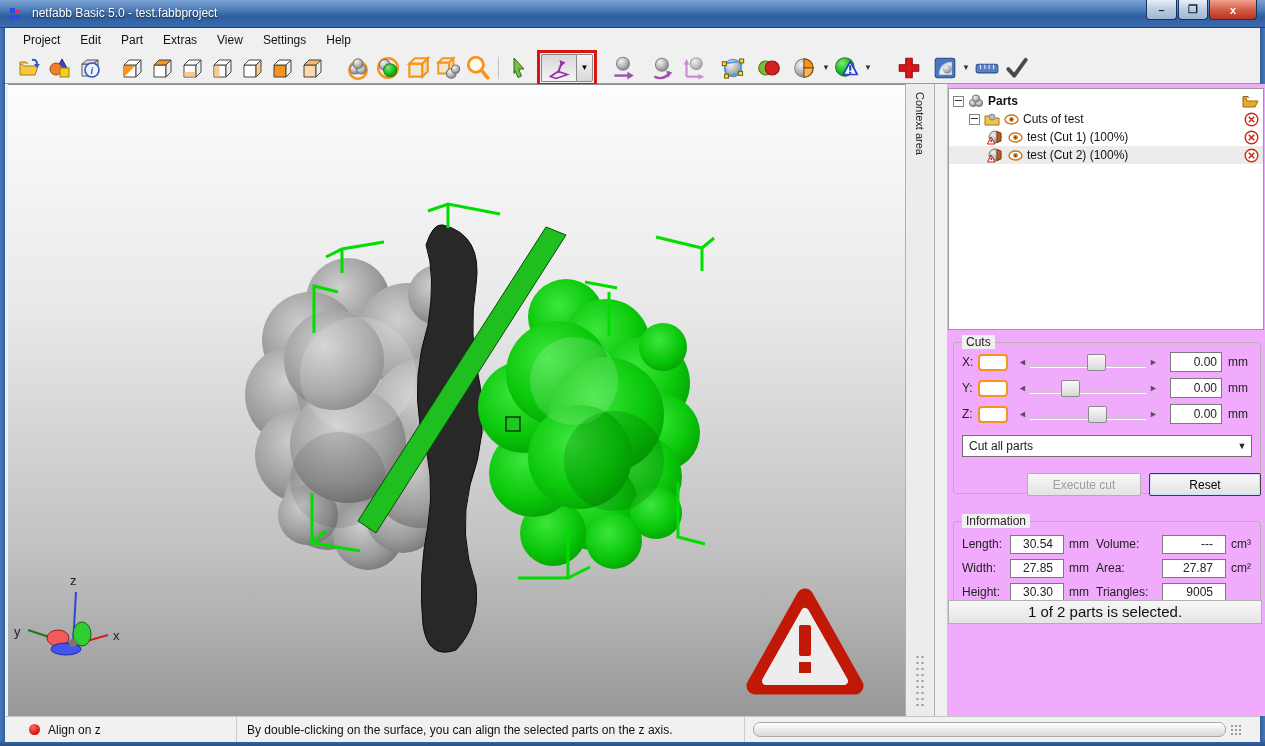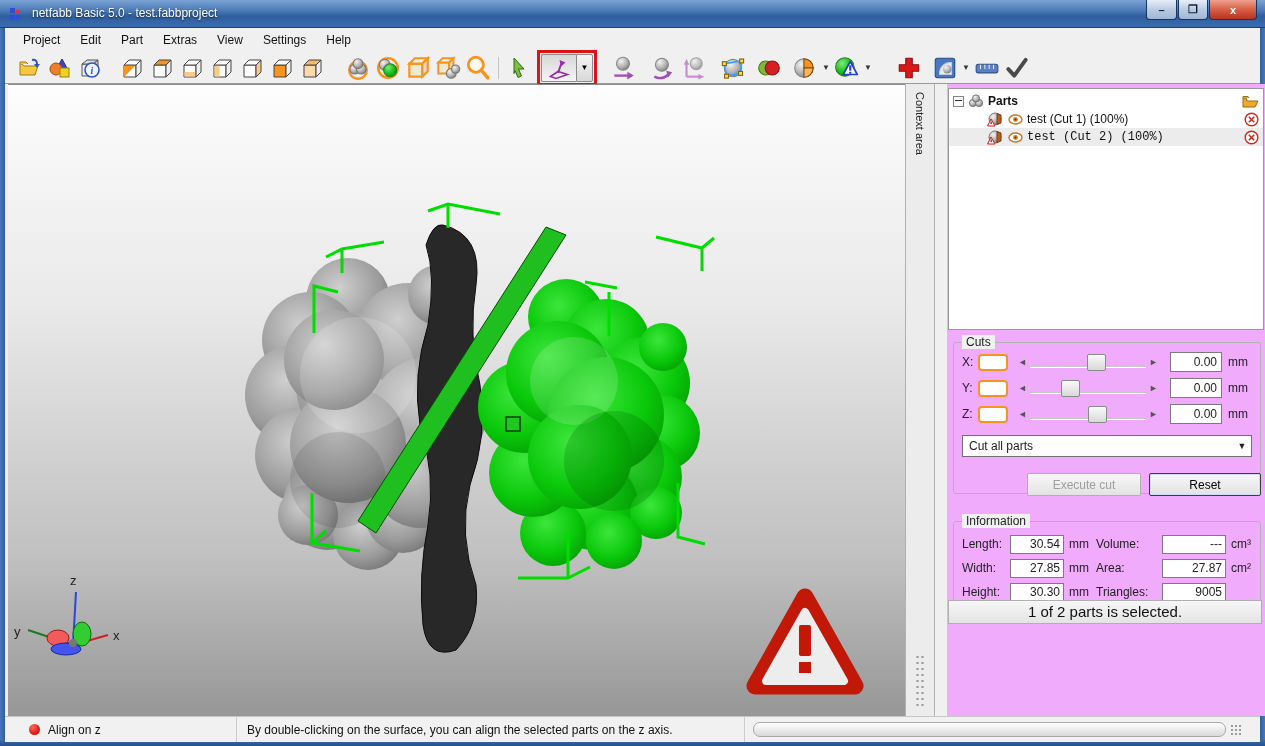--- a/index.html
+++ b/index.html
@@ -43,21 +43,21 @@
   .ctxstrip{position:absolute;left:905px;top:84px;width:30px;height:632px;background:#ececec;
     border-left:1px solid #b0b0b0;border-right:1px solid #b0b0b0;box-sizing:border-box;}
   .ctxlabel{writing-mode:vertical-rl;font-size:11px;color:#222;margin:8px 0 0 8px;}
   .ctxgrip{position:absolute;left:9px;bottom:10px;width:10px;height:52px;
     background:radial-gradient(#9a9a9a 1px,transparent 1.2px);background-size:5px 6px;}
   .rpanel{position:absolute;left:947px;top:84px;width:322px;height:632px;background:#f0abfc;}
   
   .treebox{position:absolute;left:1px;top:4px;width:316px;height:242px;background:#fff;
     border:1px solid #9a9a9a;font-size:12px;color:#111;padding-top:3px;box-sizing:border-box;overflow:hidden;}
   .trow{display:flex;align-items:center;height:18px;gap:4px;padding-left:4px;}
-  .trow.sel{background:#ececec;font-family:Liberation Mono, monospace;}
+  .trow.sel{background:#ececec;}
   .tlabel{white-space:nowrap;}
   .tbold{font-weight:bold;}
   .tfill{flex:1;}
   .ticon{flex:0 0 auto;display:block;}
   .indent1{width:12px}.indent2{width:30px}
   .expander{width:9px;height:9px;border:1px solid #848484;background:#fff;position:relative;flex:0 0 auto;}
   .expander::after{content:"";position:absolute;left:1px;right:1px;top:3px;height:1px;background:#333;}
   .trail{margin-right:4px;}
   
   .grp{position:absolute;left:6px;right:8px;border:1px solid #b2b2b2;border-radius:3px;
@@ -78,21 +78,21 @@
   .cutdrop{margin-top:8px;height:20px;border:1px solid #707070;background:#fff;display:flex;align-items:center;}
   .cutdrop .txt{flex:1;padding-left:6px;font-size:12px;}
   .cutdrop .caret{width:18px;font-size:9px;color:#222;text-align:center;}
   .btnrow{display:flex;justify-content:flex-end;gap:8px;margin-top:9px;}
   .pbtn{height:21px;border:1px solid #b0b0b0;border-radius:2px;background:linear-gradient(#f8f8f8,#e2e2e2);
     font-size:12px;display:flex;align-items:center;justify-content:center;font-family:"Liberation Sans",sans-serif;}
   .pbtn.exec{width:112px;color:#9e9e9e;}
   .pbtn.reset{width:110px;color:#000;border:1px solid #3c3c3c;box-shadow:inset 0 0 0 1px #cfe0f5;}
   .inforow{display:grid;grid-template-columns:48px 54px 32px 66px 64px 30px;align-items:center;height:24px;}
   .ibox{height:15px;border:1px solid #7a7a7a;background:#fff;font-size:12px;text-align:right;
-    padding:1px 3px;line-height:15px;}
+    padding:1px 12px;line-height:15px;}
   .ilabel{font-size:12px;}
   .iunit{font-size:12px;padding-left:5px;}
   .selbox{position:absolute;left:1px;right:7px;height:22px;border:1px solid #b0b0b0;
     background:linear-gradient(#f7f7f7,#e4e4e4);text-align:center;font-size:15px;line-height:22px;color:#111;}
   
   .statusbar{position:absolute;left:5px;right:5px;top:716px;height:25px;background:#f1f1f1;
     border-top:1px solid #c6c6c6;display:flex;align-items:flex-start;font-size:12px;color:#111;}
   .sb1{width:232px;display:flex;align-items:center;gap:8px;padding-left:24px;box-sizing:border-box;
     border-right:1px solid #cdcdcd;height:100%;}
   .sbdot{width:11px;height:11px;border-radius:50%;background:radial-gradient(circle at 35% 30%,#ff6a5a,#d90f0f 70%);flex:0 0 auto;}
@@ -484,20 +484,39 @@
             <circle cx="8" cy="4.5" r="3.6" fill="url(#g-sph)" stroke="#777"></circle>
           </svg>
         <span class="tlabel tbold">Parts</span>
         <span class="tfill"></span>
         <svg class="ticon trail" width="17" height="13" viewBox="0 0 17 13">
             <path d="M1,3 L1,12 L13,12 L16,6 L5,6 L4,3 Z" fill="#f0a828" stroke="#9a6a10"></path>
             <path d="M1,3 L1,1.5 L6,1.5 L7,3" fill="#f0a828" stroke="#9a6a10"></path>
           </svg>
       </div>
       <div class="trow">
+        <span class="indent1"></span>
+        <span class="expander"></span>
+        <svg class="ticon" width="16" height="13" viewBox="0 0 16 13">
+            <path d="M1,3 L1,12 L15,12 L15,5 L7,5 L6,3 Z" fill="#f2c24a" stroke="#a07818"></path>
+            <circle cx="8" cy="4" r="3" fill="#bbb" stroke="#888"></circle>
+          </svg>
+        <svg class="ticon" width="15" height="11" viewBox="0 0 15 11">
+            <ellipse cx="7.5" cy="5.5" rx="6.5" ry="4.5" fill="#fff" stroke="#c87820" stroke-width="1.4"></ellipse>
+            <circle cx="7.5" cy="5.5" r="2.4" fill="#d88020"></circle>
+            <circle cx="7.5" cy="5.5" r="1" fill="#5a3000"></circle>
+          </svg>
+        <span class="tlabel">Cuts of test</span>
+        <span class="tfill"></span>
+        <svg class="ticon trail" width="15" height="15" viewBox="0 0 15 15">
+            <circle cx="7.5" cy="7.5" r="6.3" fill="#fff" stroke="#d02818" stroke-width="1.4"></circle>
+            <path d="M4.8,4.8 L10.2,10.2 M10.2,4.8 L4.8,10.2" stroke="#d02818" stroke-width="1.6"></path>
+          </svg>
+      </div>
+      <div class="trow">
         <span class="indent2"></span>
         <svg class="ticon" width="17" height="15" viewBox="0 0 17 15">
             <circle cx="8" cy="7" r="6" fill="url(#g-sph)" stroke="#777"></circle>
             <path d="M10,1.5 L14,3 L14,11 L10,12.5 Z" fill="#b85c20" stroke="#7a3a10"></path>
             <polygon points="4,7 8,14 0.5,14" fill="#fff" stroke="#d01818" stroke-linejoin="round"></polygon>
             <rect x="3.5" y="9.5" width="1.4" height="2.6" fill="#d01818"></rect>
           </svg>
         <svg class="ticon" width="15" height="11" viewBox="0 0 15 11">
             <ellipse cx="7.5" cy="5.5" rx="6.5" ry="4.5" fill="#fff" stroke="#c87820" stroke-width="1.4"></ellipse>
             <circle cx="7.5" cy="5.5" r="2.4" fill="#d88020"></circle>

